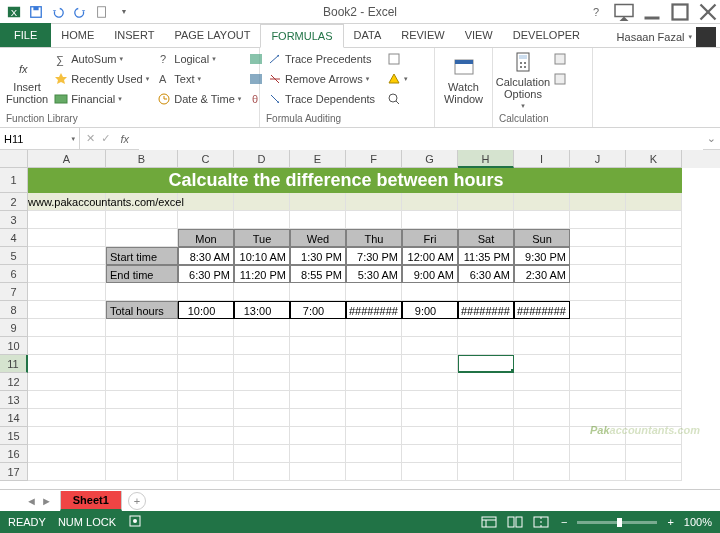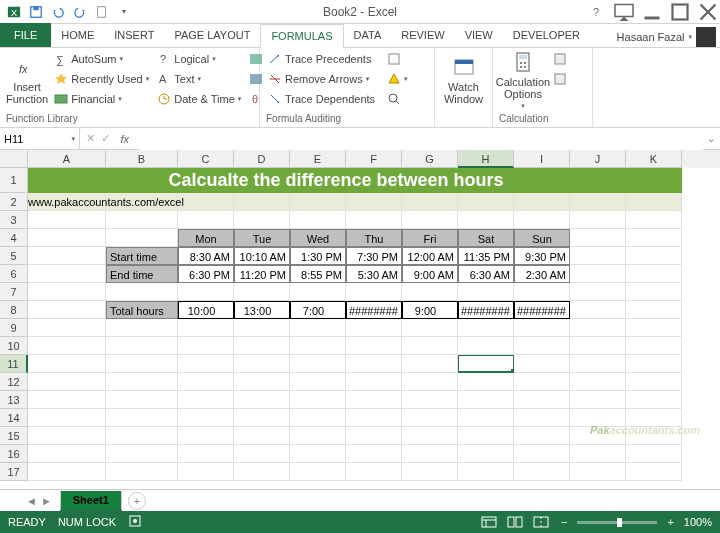--- a/index.html
+++ b/index.html
@@ -49,21 +49,21 @@
 .row2 .cell{background:#e9ecd9;}
 .sub-text{position:absolute;left:28px;top:25px;width:616px;height:18px;text-align:left;line-height:18px;font-size:11px;}
 .hdr-cell{background:#bfbfbf;border:1px solid #808080;text-align:center;font-weight:normal;}
 .lbl-cell{background:#bfbfbf;border:1px solid #808080;padding-left:3px;}
 .val-cell{border:1px solid #808080;text-align:right;padding-right:3px;}
 .tot-cell{border:1px solid #000;text-align:center;padding-right:11px;}
 .cursor-cell{border:1px solid #217346;border-bottom:2px solid #217346;position:relative;}
 .cell-handle{position:absolute;right:-3px;bottom:-3px;width:5px;height:5px;background:#217346;}
 .sheet-tabs{height:22px;border-top:1px solid #ccc;background:#fff;display:flex;align-items:center;padding-left:20px;gap:2px;}
 .nav-arrows{display:flex;gap:4px;color:#888;padding:0 6px;}
-.sheet-tab{padding:3px 12px;border:1px solid #ccc;border-top:none;background:#15803d;font-size:11px;}
+.sheet-tab{padding:3px 12px;border:1px solid #ccc;border-top:none;background:#ef4444;font-size:11px;}
 .sheet-tab.active{border-bottom:2px solid #217346;font-weight:bold;}
 .add-sheet{width:18px;height:18px;border:1px solid #ccc;border-radius:50%;display:flex;align-items:center;justify-content:center;color:#888;margin-left:4px;}
 .statusbar{height:22px;background:#217346;color:#fff;display:flex;align-items:center;padding:0 8px;font-size:11px;justify-content:space-between;}
 .status-left{display:flex;gap:12px;align-items:center;}
 .status-right{display:flex;gap:6px;align-items:center;}
 .view-btn{width:20px;height:16px;display:flex;align-items:center;justify-content:center;}
 .zoom-slider{width:80px;height:3px;background:rgba(255,255,255,0.4);position:relative;}
 .zoom-thumb{position:absolute;left:50%;top:-3px;width:5px;height:9px;background:#fff;}
 .watermark{position:absolute;right:20px;bottom:50px;font-size:20px;font-weight:bold;color:rgba(120,160,60,0.3);font-style:italic;}
 .watermark .pak{color:rgba(100,150,40,0.5);}

